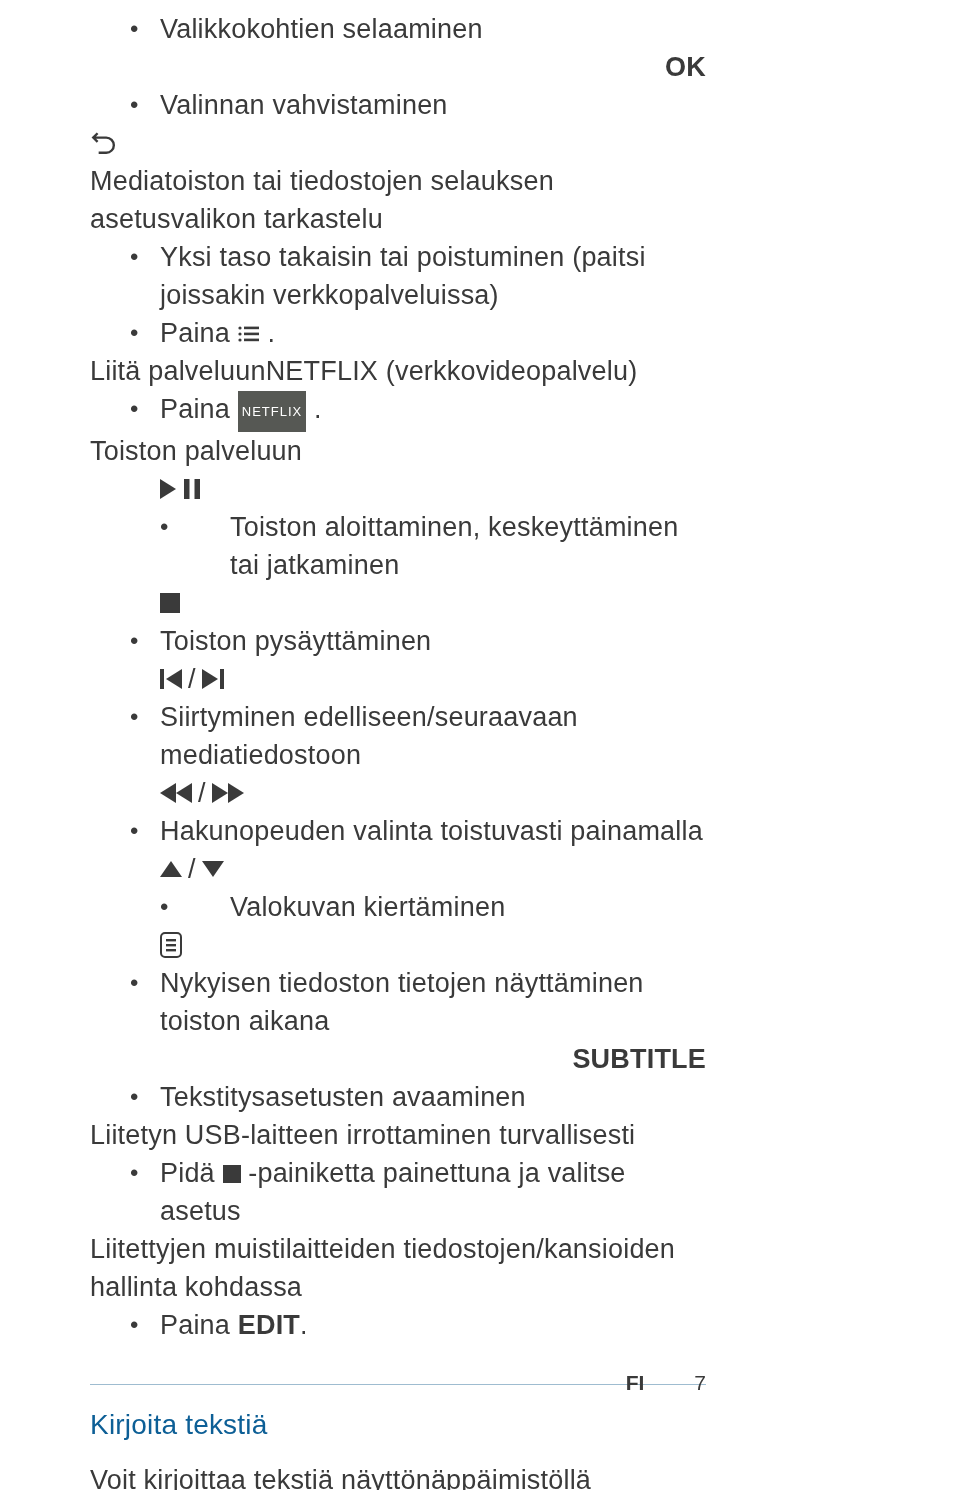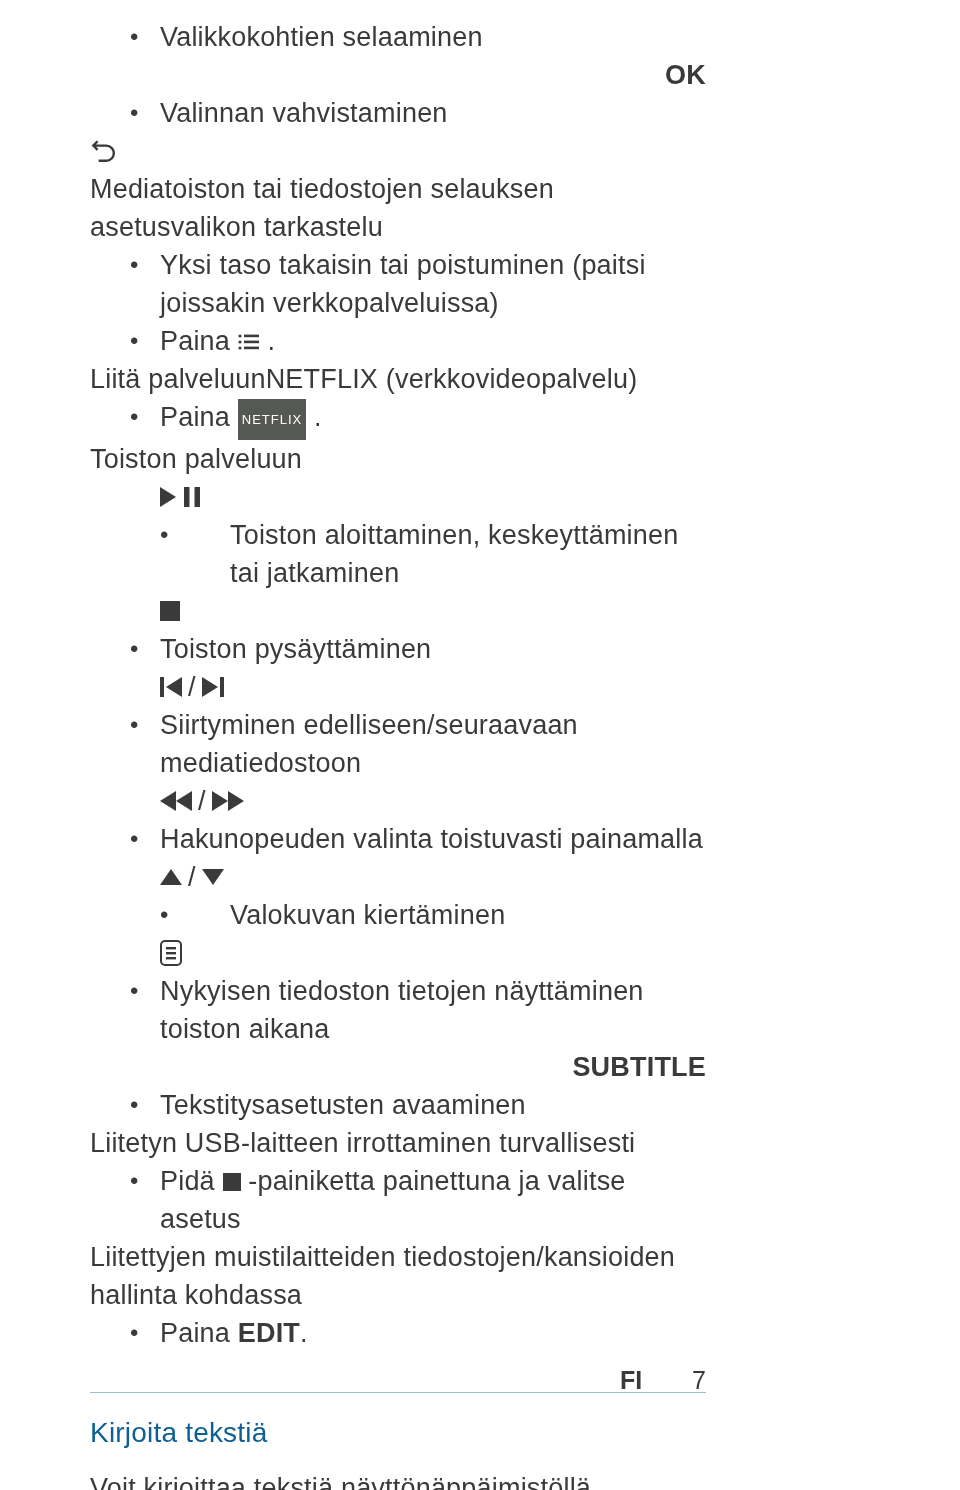--- a/index.html
+++ b/index.html
@@ -10,21 +10,21 @@
     height: 1490px;
     font-family: "Gill Sans", "Gill Sans MT", "Trebuchet MS", Arial, sans-serif;
     font-weight: 300;
     color: #3a3a3a;
     background: #fff;
   }
   .page {
     box-sizing: border-box;
     width: 796px;
     height: 1490px;
-    padding: 18px 90px 0 90px;
+    padding: 10px 90px 0 90px;
     position: relative;
   }
   .line {
     font-size: 27px;
     line-height: 38px;
     letter-spacing: 0.2px;
   }
   .bullet-lvl1 { padding-left: 70px; position: relative; }
   .bullet-lvl1::before {
     content: "•";
@@ -66,21 +66,21 @@
     color: #0d5f96;
     font-size: 28px;
     font-weight: 400;
     margin: 0 0 20px 0;
     letter-spacing: 0.2px;
   }
   .footer {
     position: absolute;
     right: 90px;
     bottom: 95px;
-    font-size: 25px;
+    font-size: 21px;
     display: flex;
     gap: 50px;
     align-items: flex-start;
   }
   .footer .fi { font-weight: 600; }
 </style>
 </head>
 <body>
 
 <div class="page">

